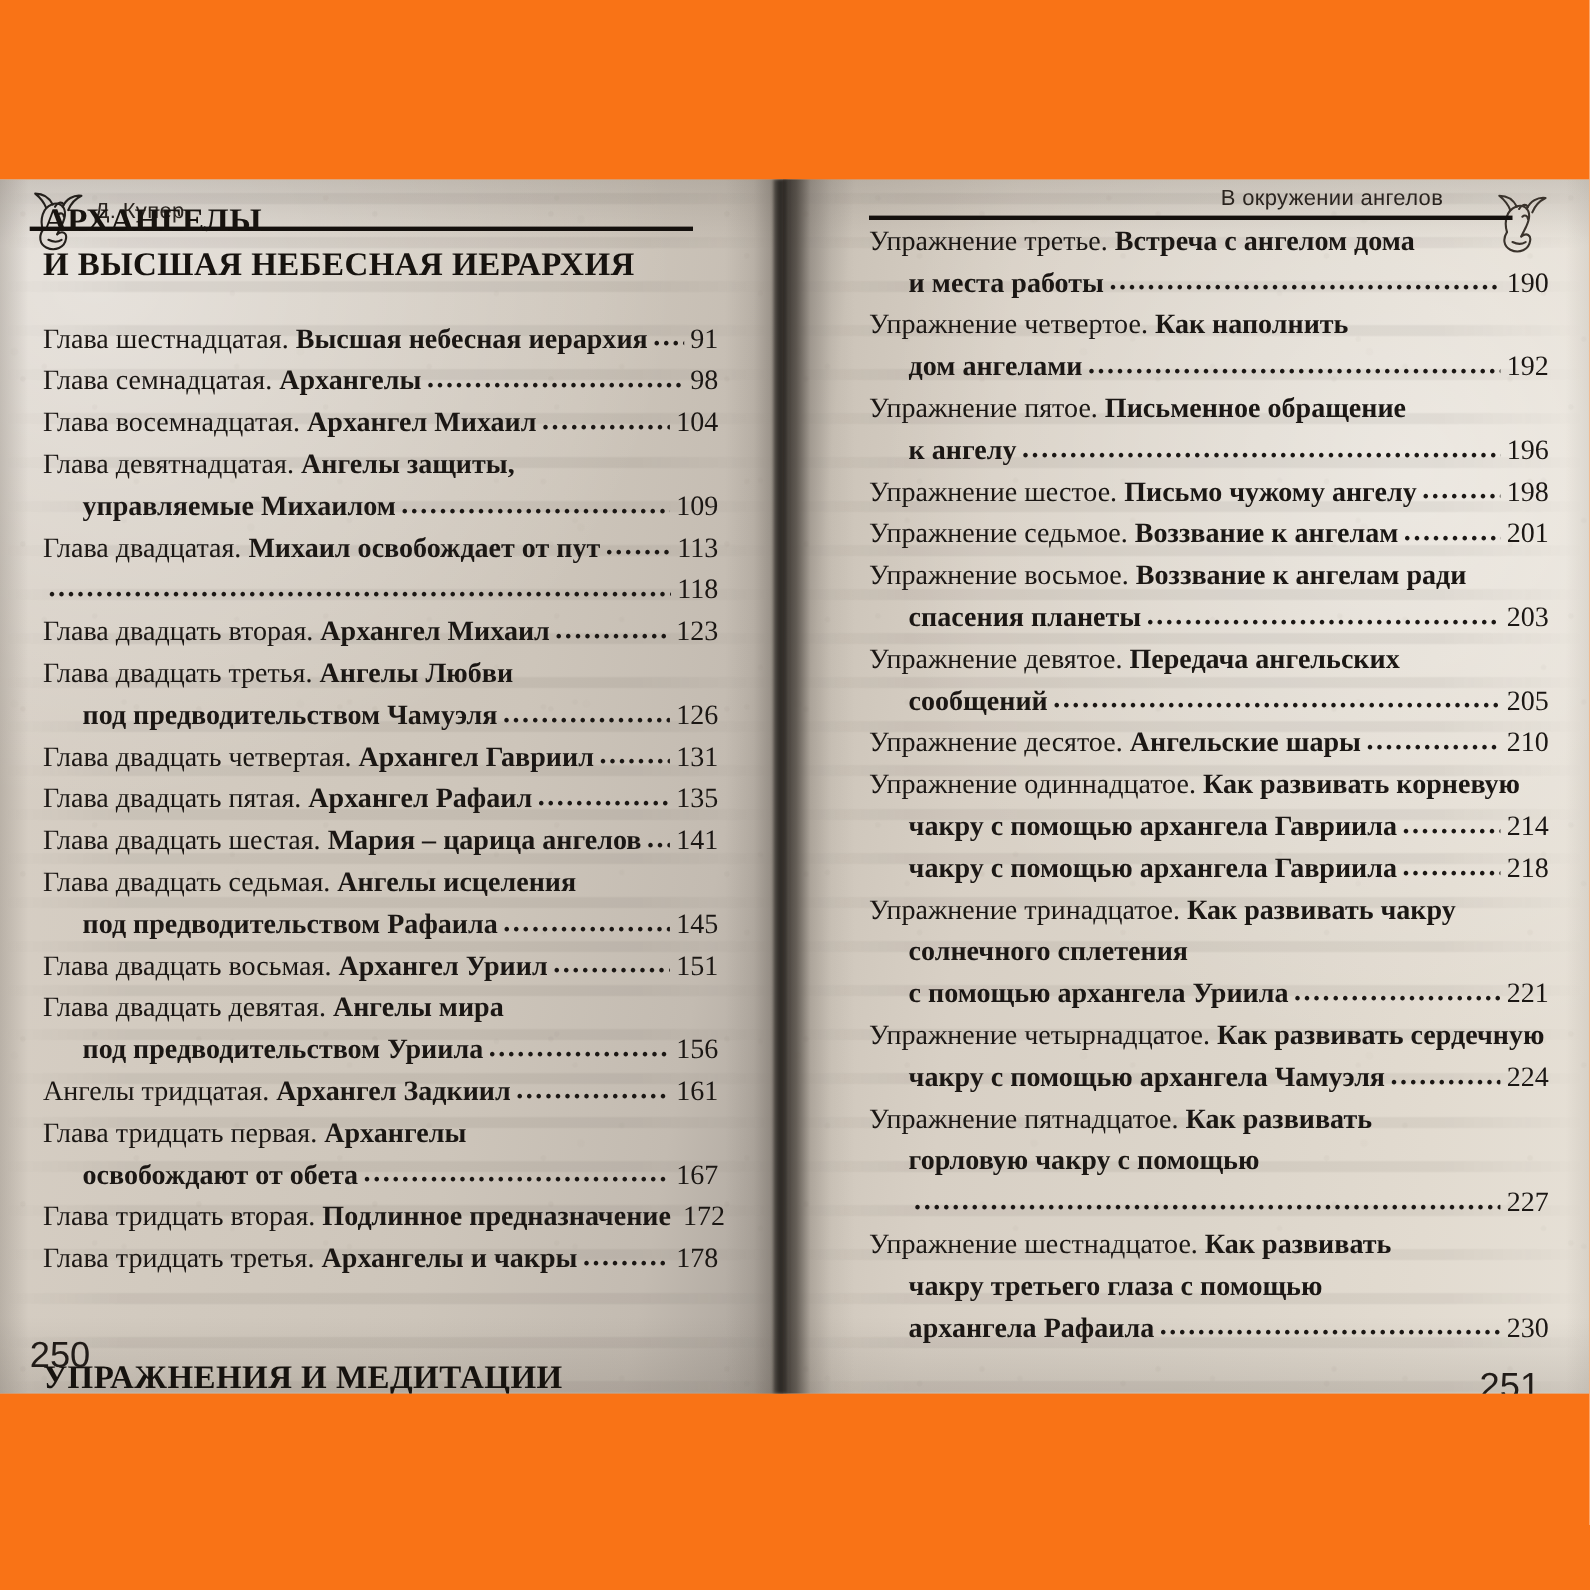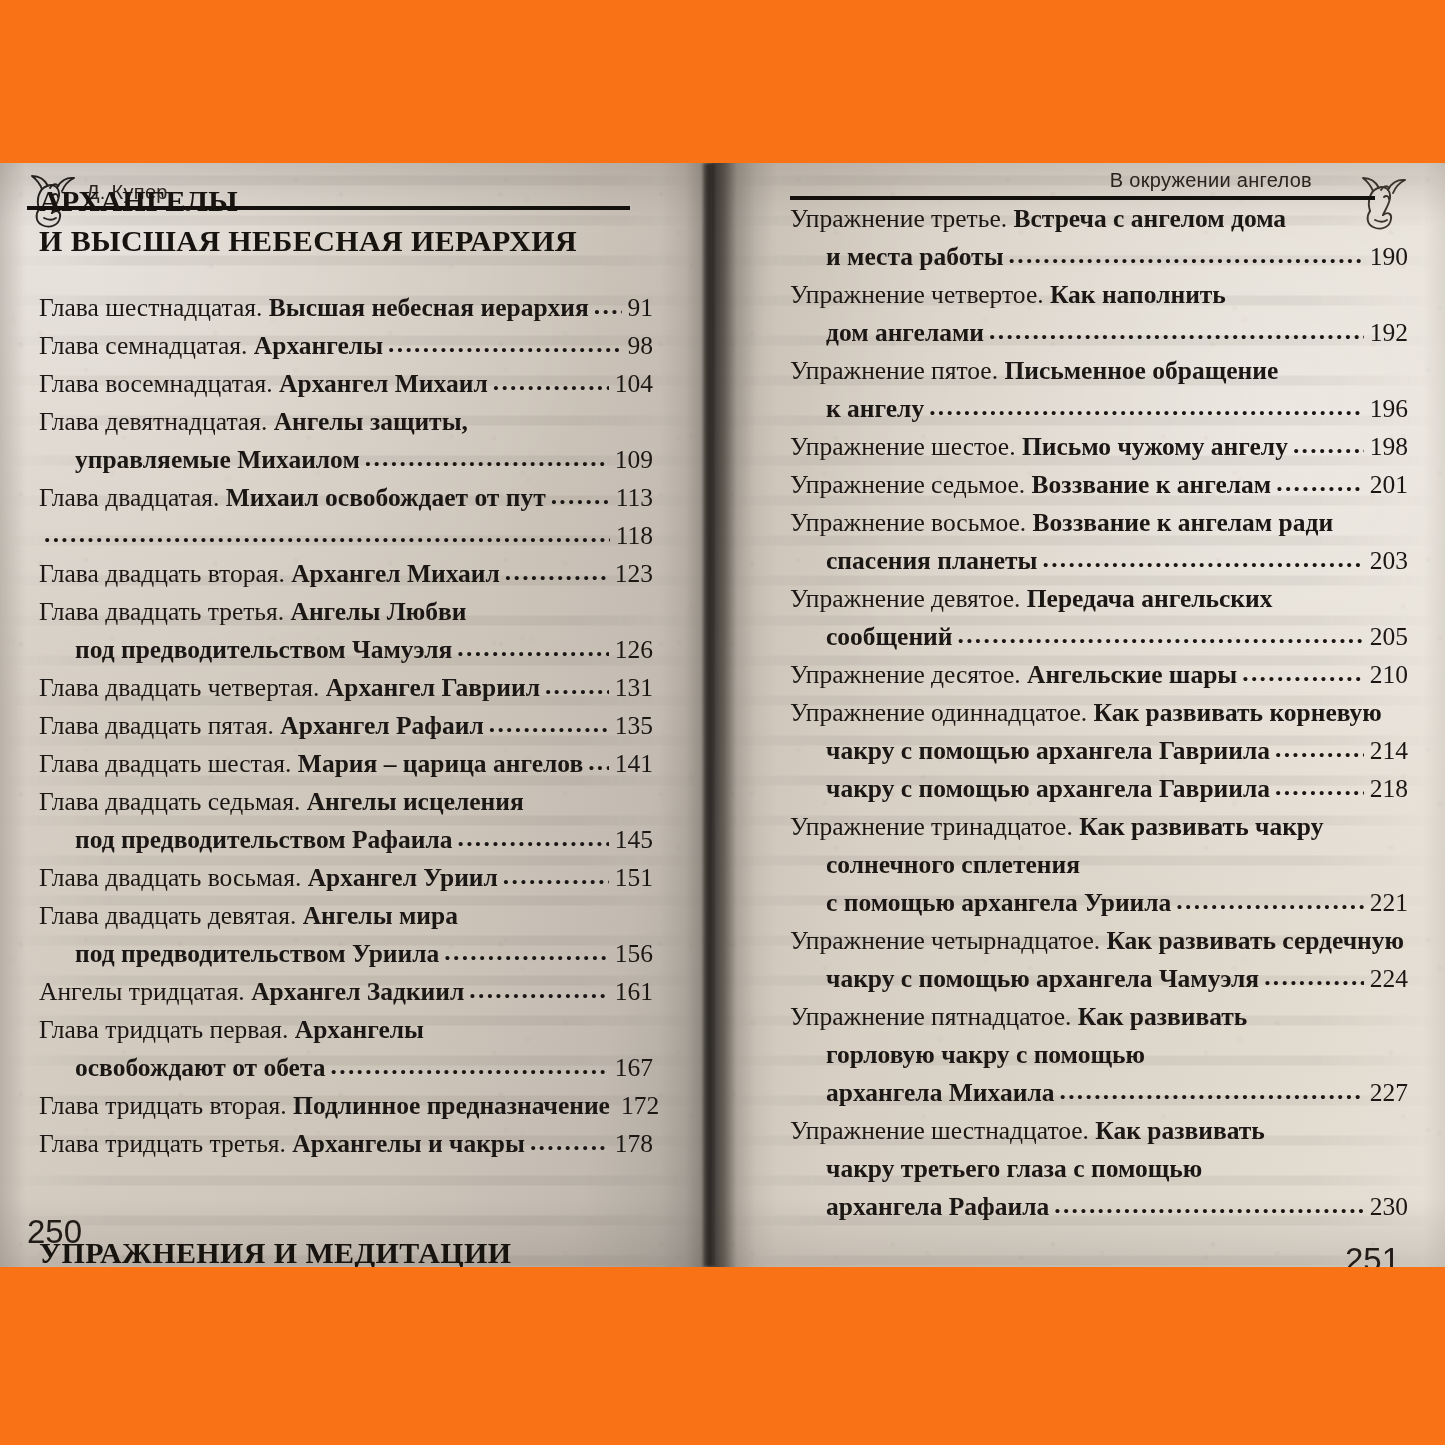--- a/index.html
+++ b/index.html
@@ -546,21 +546,20 @@
               </div>
             </li>
             <li>
               <div class="ln nolead">
                 <span class="txt"><span class="reg">Упражнение пятнадцатое. </span><span class="bld">Как развивать</span></span>
               </div>
               <div class="ln ind nolead">
                 <span class="txt"><span class="bld">горловую чакру с помощью</span></span>
               </div>
               <div class="ln ind">
-                <span class="txt"><span class="bld">архангела Михаила</span></span>
                 <span class="dots">..........................................................................................</span>
                 <span class="pg">227</span>
               </div>
             </li>
             <li>
               <div class="ln nolead">
                 <span class="txt"><span class="reg">Упражнение шестнадцатое. </span><span class="bld">Как развивать</span></span>
               </div>
               <div class="ln ind nolead">
                 <span class="txt"><span class="bld">чакру третьего глаза с помощью</span></span>

